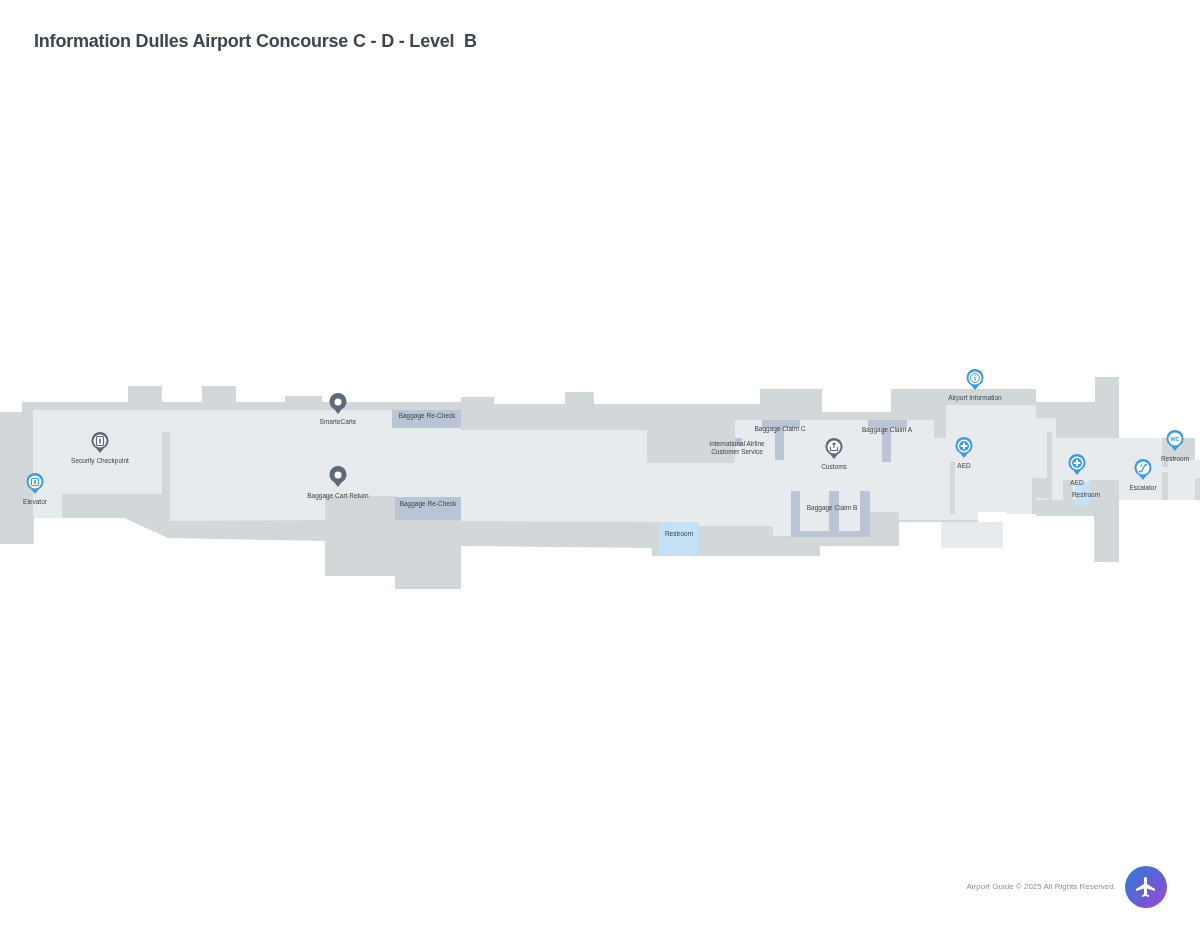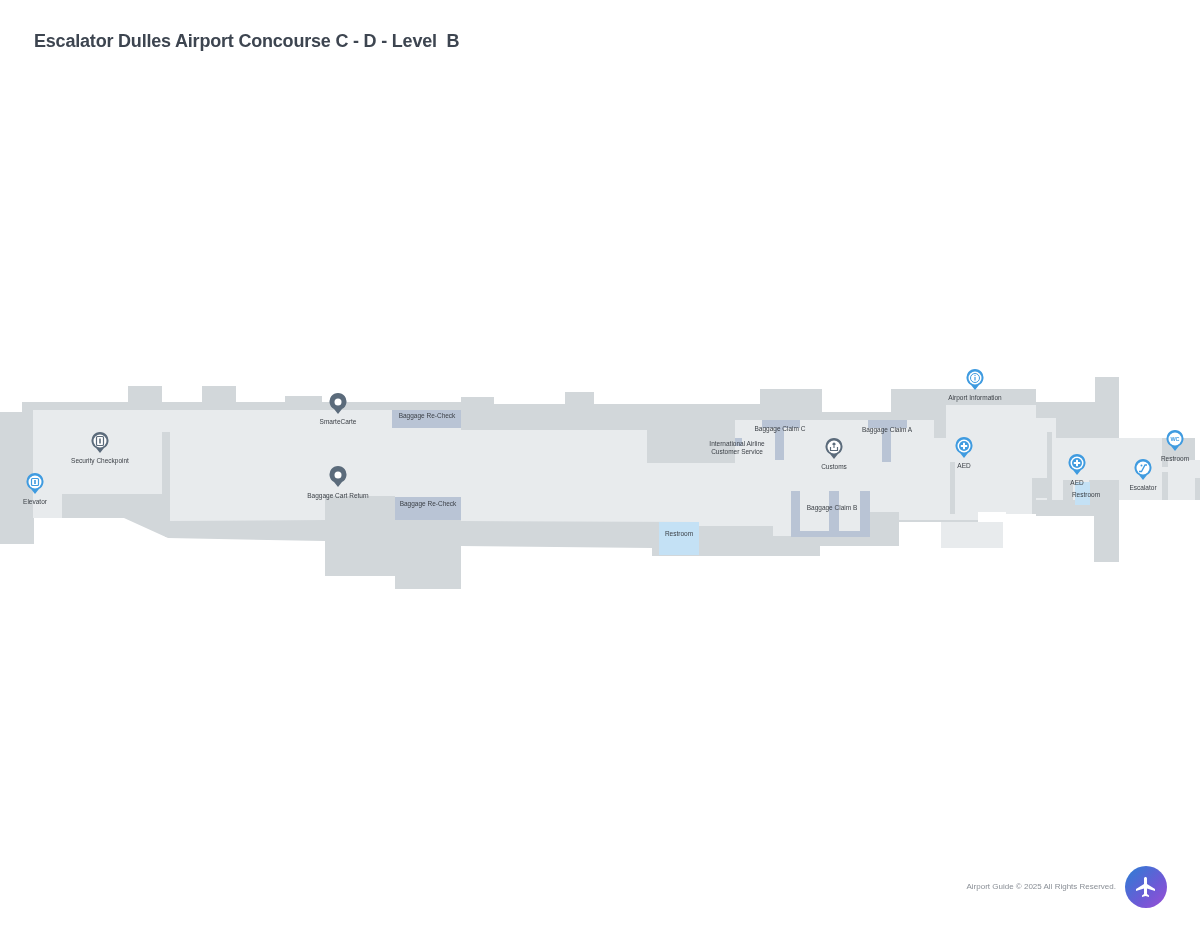--- a/index.html
+++ b/index.html
@@ -8,21 +8,21 @@
   svg.map { position:absolute; left:0; top:0; }
   .lbl { position:absolute; font-size:6.5px; color:#3a3f45; white-space:nowrap; transform:translateX(-50%); text-align:center; line-height:7.5px; }
   .pin { position:absolute; width:18px; height:22px; transform:translateX(-50%); }
   .footer { position:absolute; right:84px; top:882px; font-size:8px; color:#8a8f96;text-align:center; }
   .fab { position:absolute; left:1125px; top:866px; width:42px; height:42px; border-radius:50%;
          background:linear-gradient(135deg,#2a7fd4 0%,#6d5ad6 60%,#9a4fd6 100%); display:flex; align-items:center; justify-content:center; cursor:pointer; }
 </style>
 </head>
 <body>
 
-<div class="title">Escalator Dulles Airport Concourse C - D - Level  B</div>
+<div class="title">Information Dulles Airport Concourse C - D - Level  B</div>
 
 <svg class="map" width="1200" height="927">
 
   <g fill="#d2d7da">
     <rect x="0" y="412" width="34" height="132"></rect>
     <polygon points="22,402 128,402 128,386 162,386 162,402 202,402 202,386 236,386 236,402 285,402 285,396 322,396 322,402 461,402 461,397 494,397 494,404 565,404 565,392 594,392 594,404 760,404 760,389 822,389 822,412 891,412 891,389 1036,389 1036,402 1095,402 1095,377 1119,377 1119,438 1195,438 1195,500 1119,500 1119,562 1094,562 1094,516 1036,516 1036,514 1006,514 1006,512 978,512 978,522 899,522 899,546 820,546 820,556 652,556 652,548 461,546 461,589 395,589 395,576 325,576 325,541 168,538 124,518 62,518 62,492 22,492"></polygon>
   </g>
 
   <g fill="#e8ebed">
     <polygon points="33,410 392,410 392,428 461,428 461,430 647,430 647,463 735,463 735,420 934,420 934,438 946,438 946,405 1036,405 1036,418 1056,418 1056,438 1162,438 1162,500 1036,500 1036,478 1032,478 1032,514 1006,514 1006,512 978,512 978,520 899,520 899,512 870,512 870,536 773,536 773,526 699,526 699,522 461,521 461,498 395,498 395,496 325,496 325,520 168,521 168,432 162,432 162,494 62,494 62,518 33,518"></polygon>

